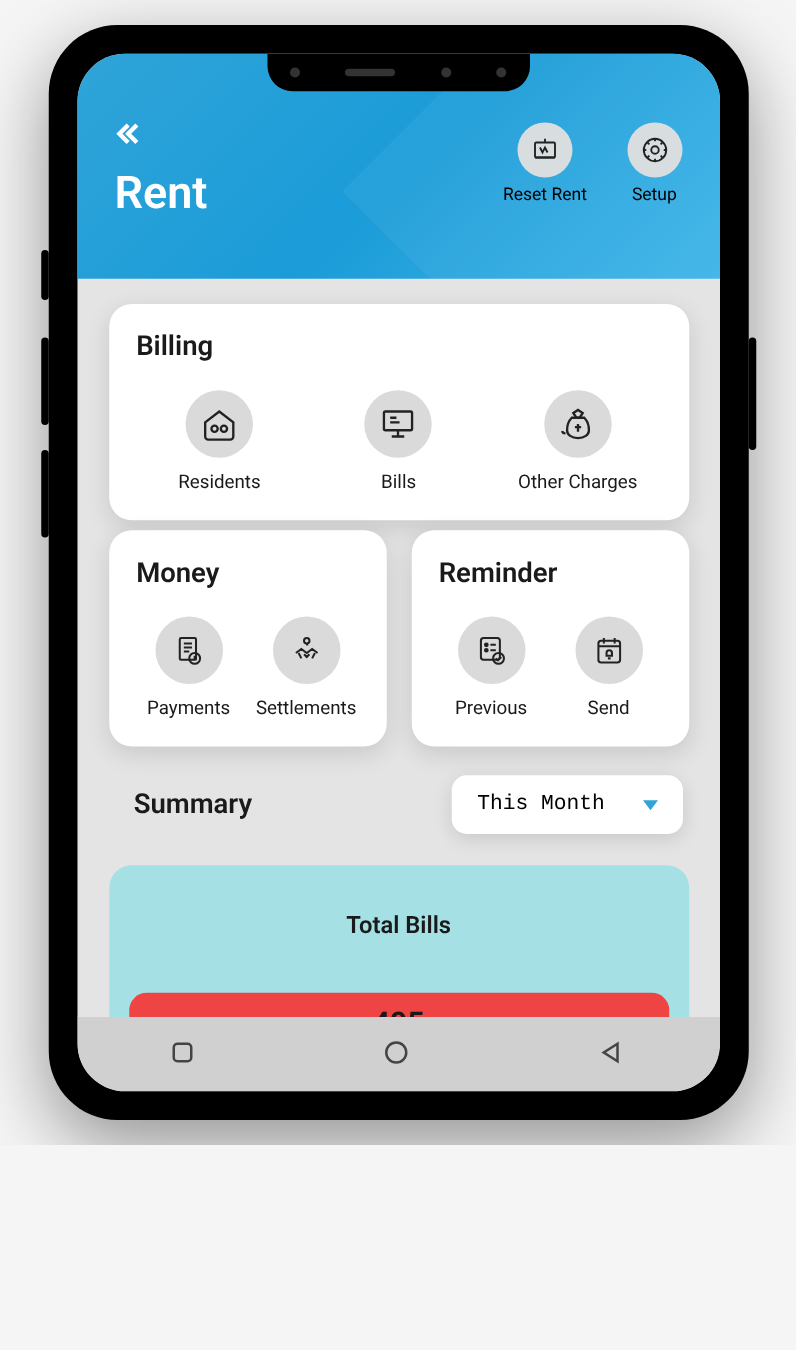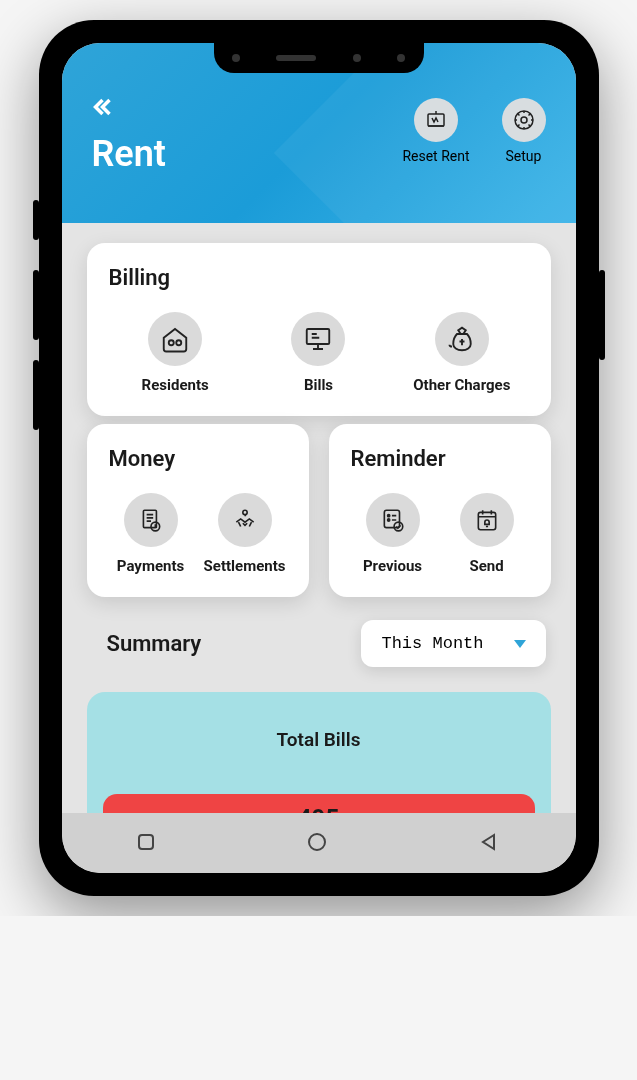--- a/index.html
+++ b/index.html
@@ -135,21 +135,20 @@
 .card-title {
   font-size: 22px;
   font-weight: 600;
   color: #1a1a1a;
   margin-bottom: 22px;
 }
 .card-row {
   display: flex;
   justify-content: flex-start;
   gap: 10px;
-  font-weight: bold;
 }
 .card-item {
   display: flex;
   flex-direction: column;
   align-items: center;
   cursor: pointer;
   flex: 1;
 }
 .card-item-icon {
   width: 54px;

